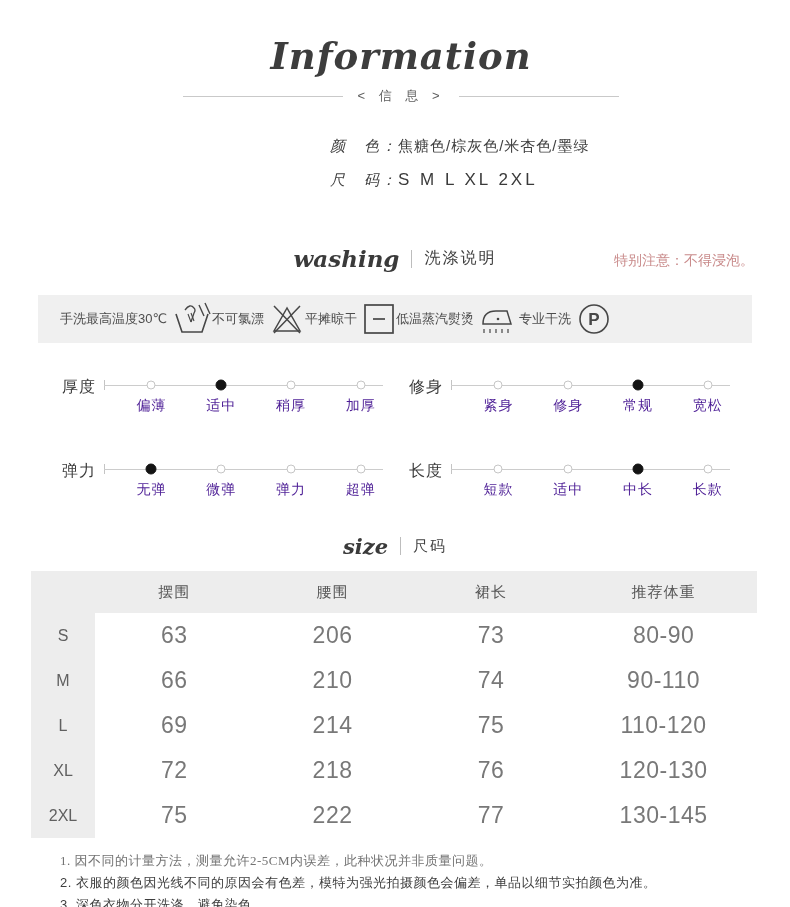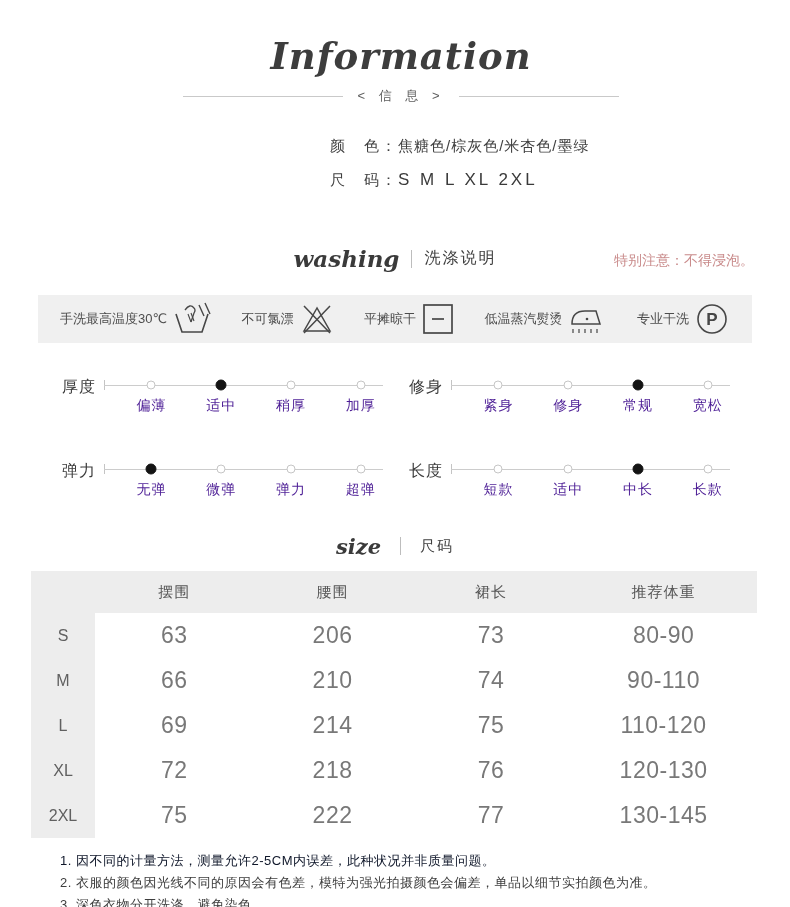--- a/index.html
+++ b/index.html
@@ -23,21 +23,21 @@
   .hdr-sub {
     margin-top:9px;
     display:flex; align-items:center; justify-content:center; gap:14px;
   }
   .hdr-sub .rule { width:160px; height:1px; background:#c9c9c9; }
   .hdr-sub .sub-text { font-size:13px; color:#5c5c5c; letter-spacing:5px; }
 
   
   .info-block { margin:24px 0 0 330px; font-size:15px; color:#3f3f3f; }
   .info-row { display:flex; line-height:34px; }
-  .info-label { letter-spacing:2px; white-space:pre; }
+  .info-label { letter-spacing:2px; white-space:pre;font-style:italic; }
   .info-value { letter-spacing:1px; }
   .info-value.sizes { font-size:17px; letter-spacing:3px; color:#3a3a3a; }
 
   
   .wash-head { position:relative; margin-top:48px; height:34px; }
   .wash-head-center {
     position:absolute; left:0; right:0; top:0;
     display:flex; align-items:center; justify-content:center; gap:12px;
   }
   .script-word {
@@ -46,21 +46,21 @@
     font-size:23px; color:#3a3a3a;
   }
   .head-sep { width:1px; height:18px; background:#bdbdbd; }
   .head-cn { font-size:16px; color:#3f3f3f; letter-spacing:2px; }
   .wash-note { position:absolute; right:36px; top:7px; font-size:14px; }
 
   
   .wash-strip {
     margin:16px 38px 0 38px; height:48px;
     background:#f0f0f0;
-    display:flex; align-items:center; justify-content:space-between;
+    display:flex; align-items:center; justify-content:flex-start;
     padding:0 22px;
   }
   .wash-item { display:flex; align-items:center; gap:5px; }
   .wash-item .wi-label { font-size:13px; color:#4d4d4d; white-space:nowrap; }
   .wash-item svg { display:block; }
 
   
   .sliders {
     margin:30px 60px 0 62px;
     display:grid; grid-template-columns:1fr 1fr; column-gap:26px; row-gap:26px;
@@ -78,21 +78,21 @@
     transform:translate(-50%,-50%);
   }
   .stop.active .dot { width:11px; height:11px; background:#141414; border-color:#141414; }
   .stop .stop-label {
     position:absolute; top:24px; left:0; transform:translateX(-50%);
     font-size:14px; color:#4c1d95; white-space:nowrap; letter-spacing:1px;
   }
   .s1 { left:17%; } .s2 { left:42%; } .s3 { left:67%; } .s4 { left:92%; }
 
   
-  .size-head { margin-top:14px; display:flex; align-items:center; justify-content:center; gap:19px; height:34px; }
+  .size-head { margin-top:14px; display:flex; align-items:center; justify-content:center; gap:12px; height:34px; }
 
   
   .size-table { margin:8px 33px 0 31px; }
   .tbl-row { display:grid; grid-template-columns:64px 1fr 1fr 1fr 1.18fr; }
   .tbl-row.head { height:42px; background:#ededed; }
   .tbl-row.body { height:45px; }
   .tbl-row.body .cell-size { background:#ededed; }
   .cell { display:flex; align-items:center; justify-content:center; }
   .tbl-row.head .cell { font-size:15px; color:#565656; letter-spacing:1px; }
   .cell-size { font-size:16px; color:#606060; }
@@ -327,18 +327,18 @@
     <div class="tbl-row body">
       <div class="cell cell-size">2XL</div>
       <div class="cell cell-val">75</div>
       <div class="cell cell-val">222</div>
       <div class="cell cell-val">77</div>
       <div class="cell cell-val">130-145</div>
     </div>
   </div>
 
   <div class="notes">
-    <div class="note-line" style="color: #0f172a;">1. 因不同的计量方法，测量允许2-5CM内误差，此种状况并非质量问题。</div>
+    <div class="note-line" style="color: #737373; font-family: Liberation Serif, serif;">1. 因不同的计量方法，测量允许2-5CM内误差，此种状况并非质量问题。</div>
     <div class="note-line">2. 衣服的颜色因光线不同的原因会有色差，模特为强光拍摄颜色会偏差，单品以细节实拍颜色为准。</div>
     <div class="note-line">3. 深色衣物分开洗涤，避免染色。</div>
   </div>
 
 </div>
 
 </body></html>

